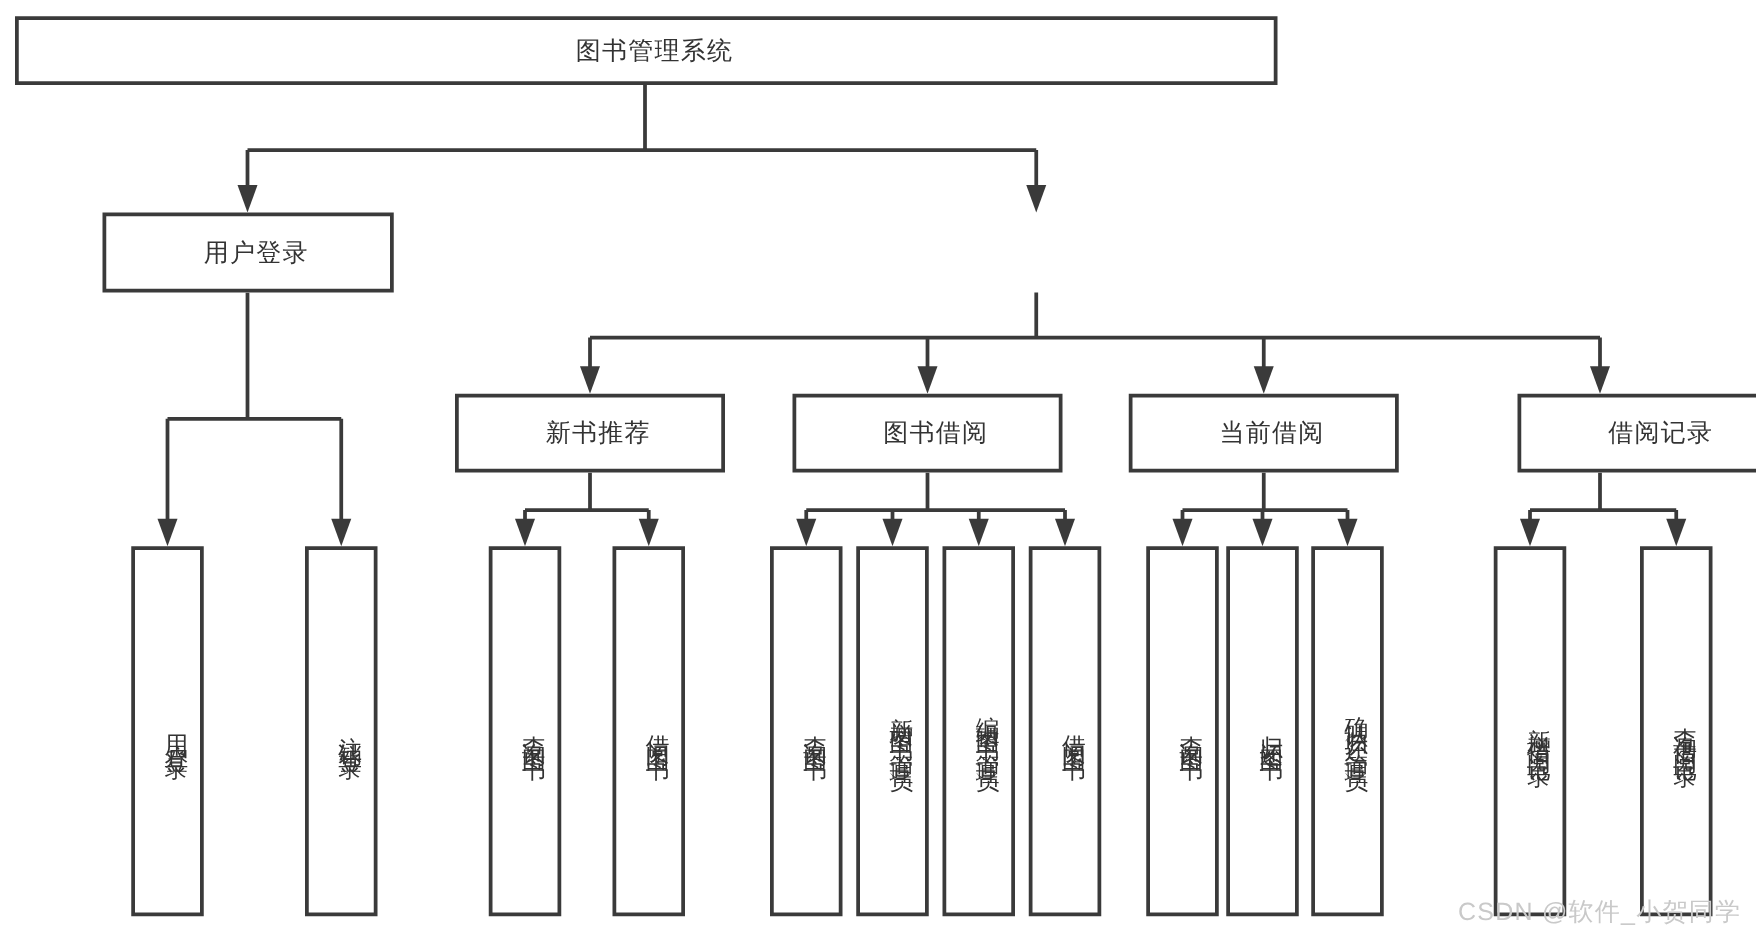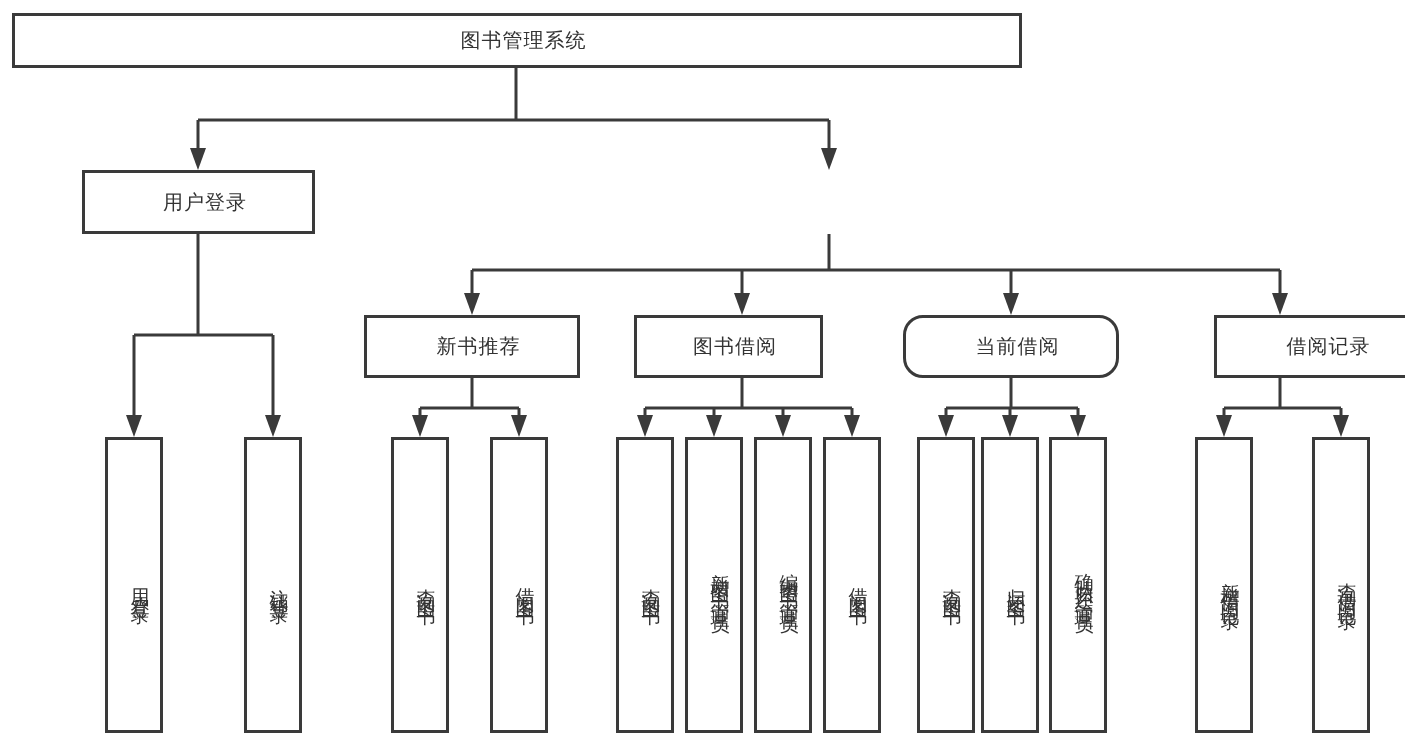--- a/index.html
+++ b/index.html
@@ -115,24 +115,24 @@
     <span>图书管理系统</span>
   </div>
 
   <div class="node node-h lvl2" style="left:82px; width:233px;">
     <span>用户登录</span>
   </div>
 
   <div class="node node-h lvl3" style="left:364px; width:216px;">
     <span>新书推荐</span>
   </div>
-  <div class="node node-h lvl3" style="left:634px; width:189px;">
+  <div class="node node-h lvl3" style="left:634px; width:216px;">
     <span>图书借阅</span>
   </div>
-  <div class="node node-h lvl3" style="left:903px; width:216px;border-radius:20px;">
+  <div class="node node-h lvl3" style="left:903px; width:216px;">
     <span>当前借阅</span>
   </div>
   <div class="node node-h lvl3" style="left:1214px; width:216px;">
     <span>借阅记录</span>
   </div>
 
   <div class="node leaf" style="left:105px;">
     <span class="vtext">用户登录</span>
   </div>
   <div class="node leaf" style="left:244px;">
@@ -169,14 +169,15 @@
     <span class="vtext">确认归还（管理员）</span>
   </div>
 
   <div class="node leaf" style="left:1195px;">
     <span class="vtext">新增借阅记录</span>
   </div>
   <div class="node leaf" style="left:1312px;">
     <span class="vtext">查询借阅记录</span>
   </div>
 
+  <div class="watermark">CSDN @软件_小贺同学</div>
 
 </div>
 
 </body></html>

